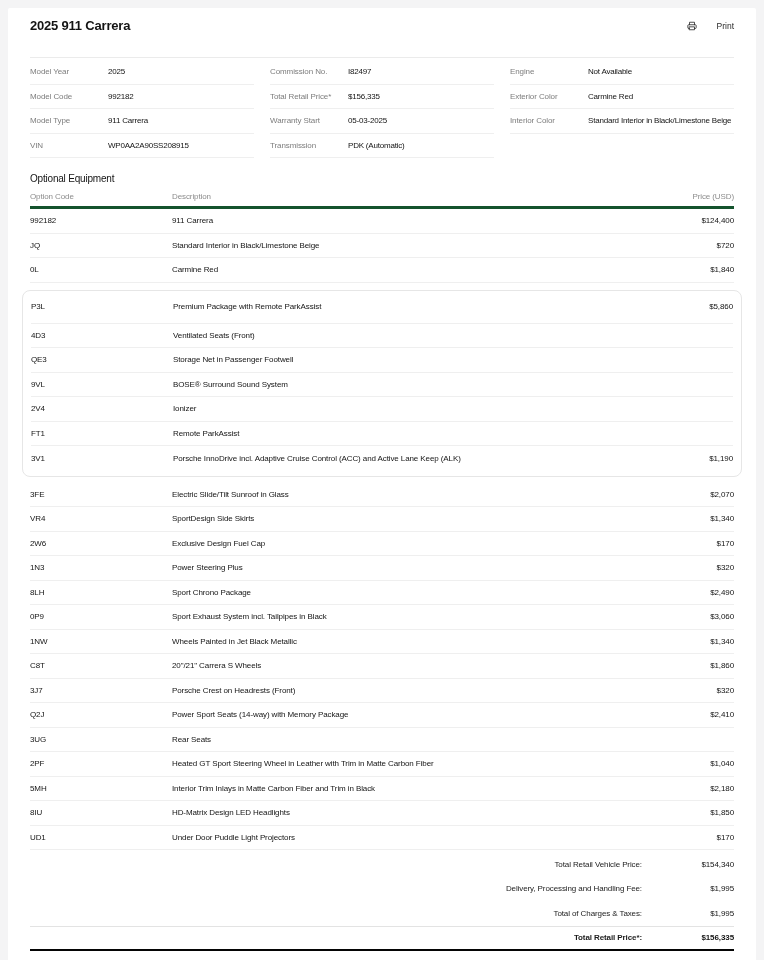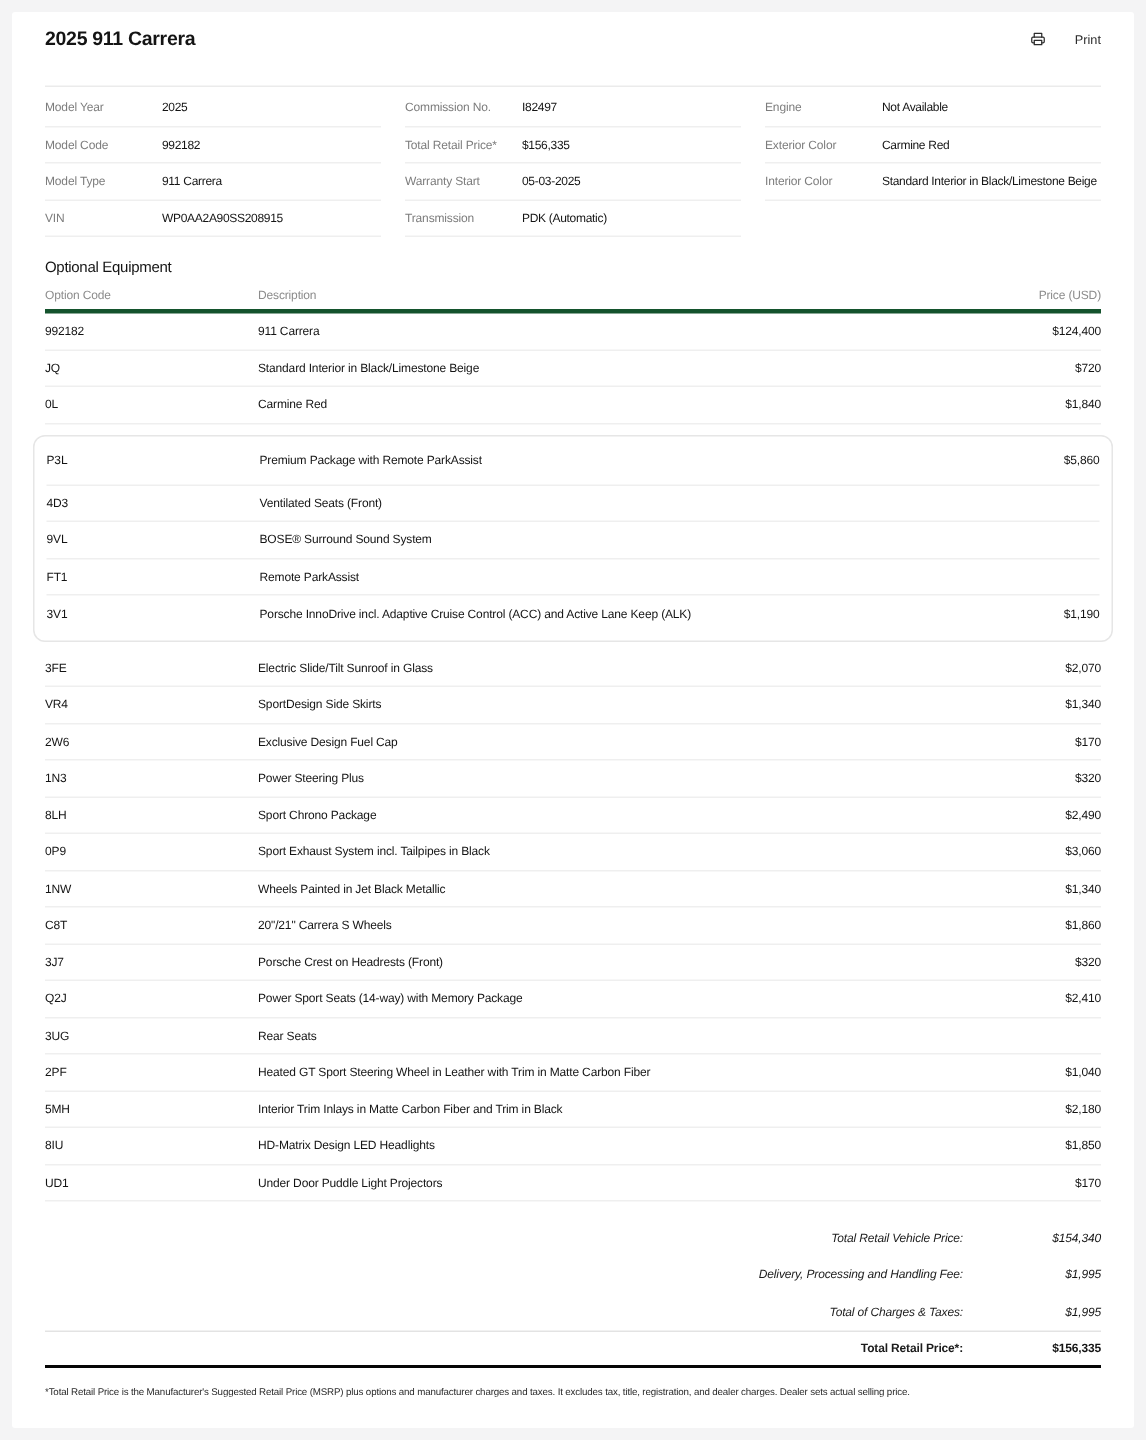--- a/index.html
+++ b/index.html
@@ -62,21 +62,21 @@
     margin: 7px -8px 6px -8px;
     padding: 0 8px 5px 8px;
   }
   .pkg-header {
     display: grid; grid-template-columns: 142px 1fr auto; align-items: center;
     min-height: 33px; border-bottom: 1px solid #efefef;
     font-size: 8px; font-weight: normal;
   }
   .pkg-box .t-row:last-child { border-bottom: none; }
   
-  .totals { margin-top: 12px; font-style: italic; }
+  .totals { margin-top: 2px; }
   .tot-row {
     display: flex; align-items: center; justify-content: flex-end;
     min-height: 24.5px; font-size: 8px;
   }
   .tot-label { text-align: right; color: #1c1c1c; }
   .tot-value { width: 92px; text-align: right; }
   .tot-final {
     display: flex; align-items: center; justify-content: flex-end;
     min-height: 25px; font-size: 8px; font-weight: bold;
     border-top: 1px solid #e3e3e3; border-bottom: 2.5px solid #050505;
@@ -203,27 +203,37 @@
       <span class="c-price">$5,860</span>
     </div>
     <div>
 
         <div class="t-row">
           <span class="c-code">4D3</span>
           <span class="c-desc">Ventilated Seats (Front)</span>
           <span class="c-price"></span>
         </div>
 
+        <div class="t-row">
+          <span class="c-code">QE3</span>
+          <span class="c-desc">Storage Net in Passenger Footwell</span>
+          <span class="c-price"></span>
+        </div>
 
         <div class="t-row">
           <span class="c-code">9VL</span>
           <span class="c-desc">BOSE® Surround Sound System</span>
           <span class="c-price"></span>
         </div>
 
+        <div class="t-row">
+          <span class="c-code">2V4</span>
+          <span class="c-desc">Ionizer</span>
+          <span class="c-price"></span>
+        </div>
 
         <div class="t-row">
           <span class="c-code">FT1</span>
           <span class="c-desc">Remote ParkAssist</span>
           <span class="c-price"></span>
         </div>
 
         <div class="t-row">
           <span class="c-code">3V1</span>
           <span class="c-desc">Porsche InnoDrive incl. Adaptive Cruise Control (ACC) and Active Lane Keep (ALK)</span>

